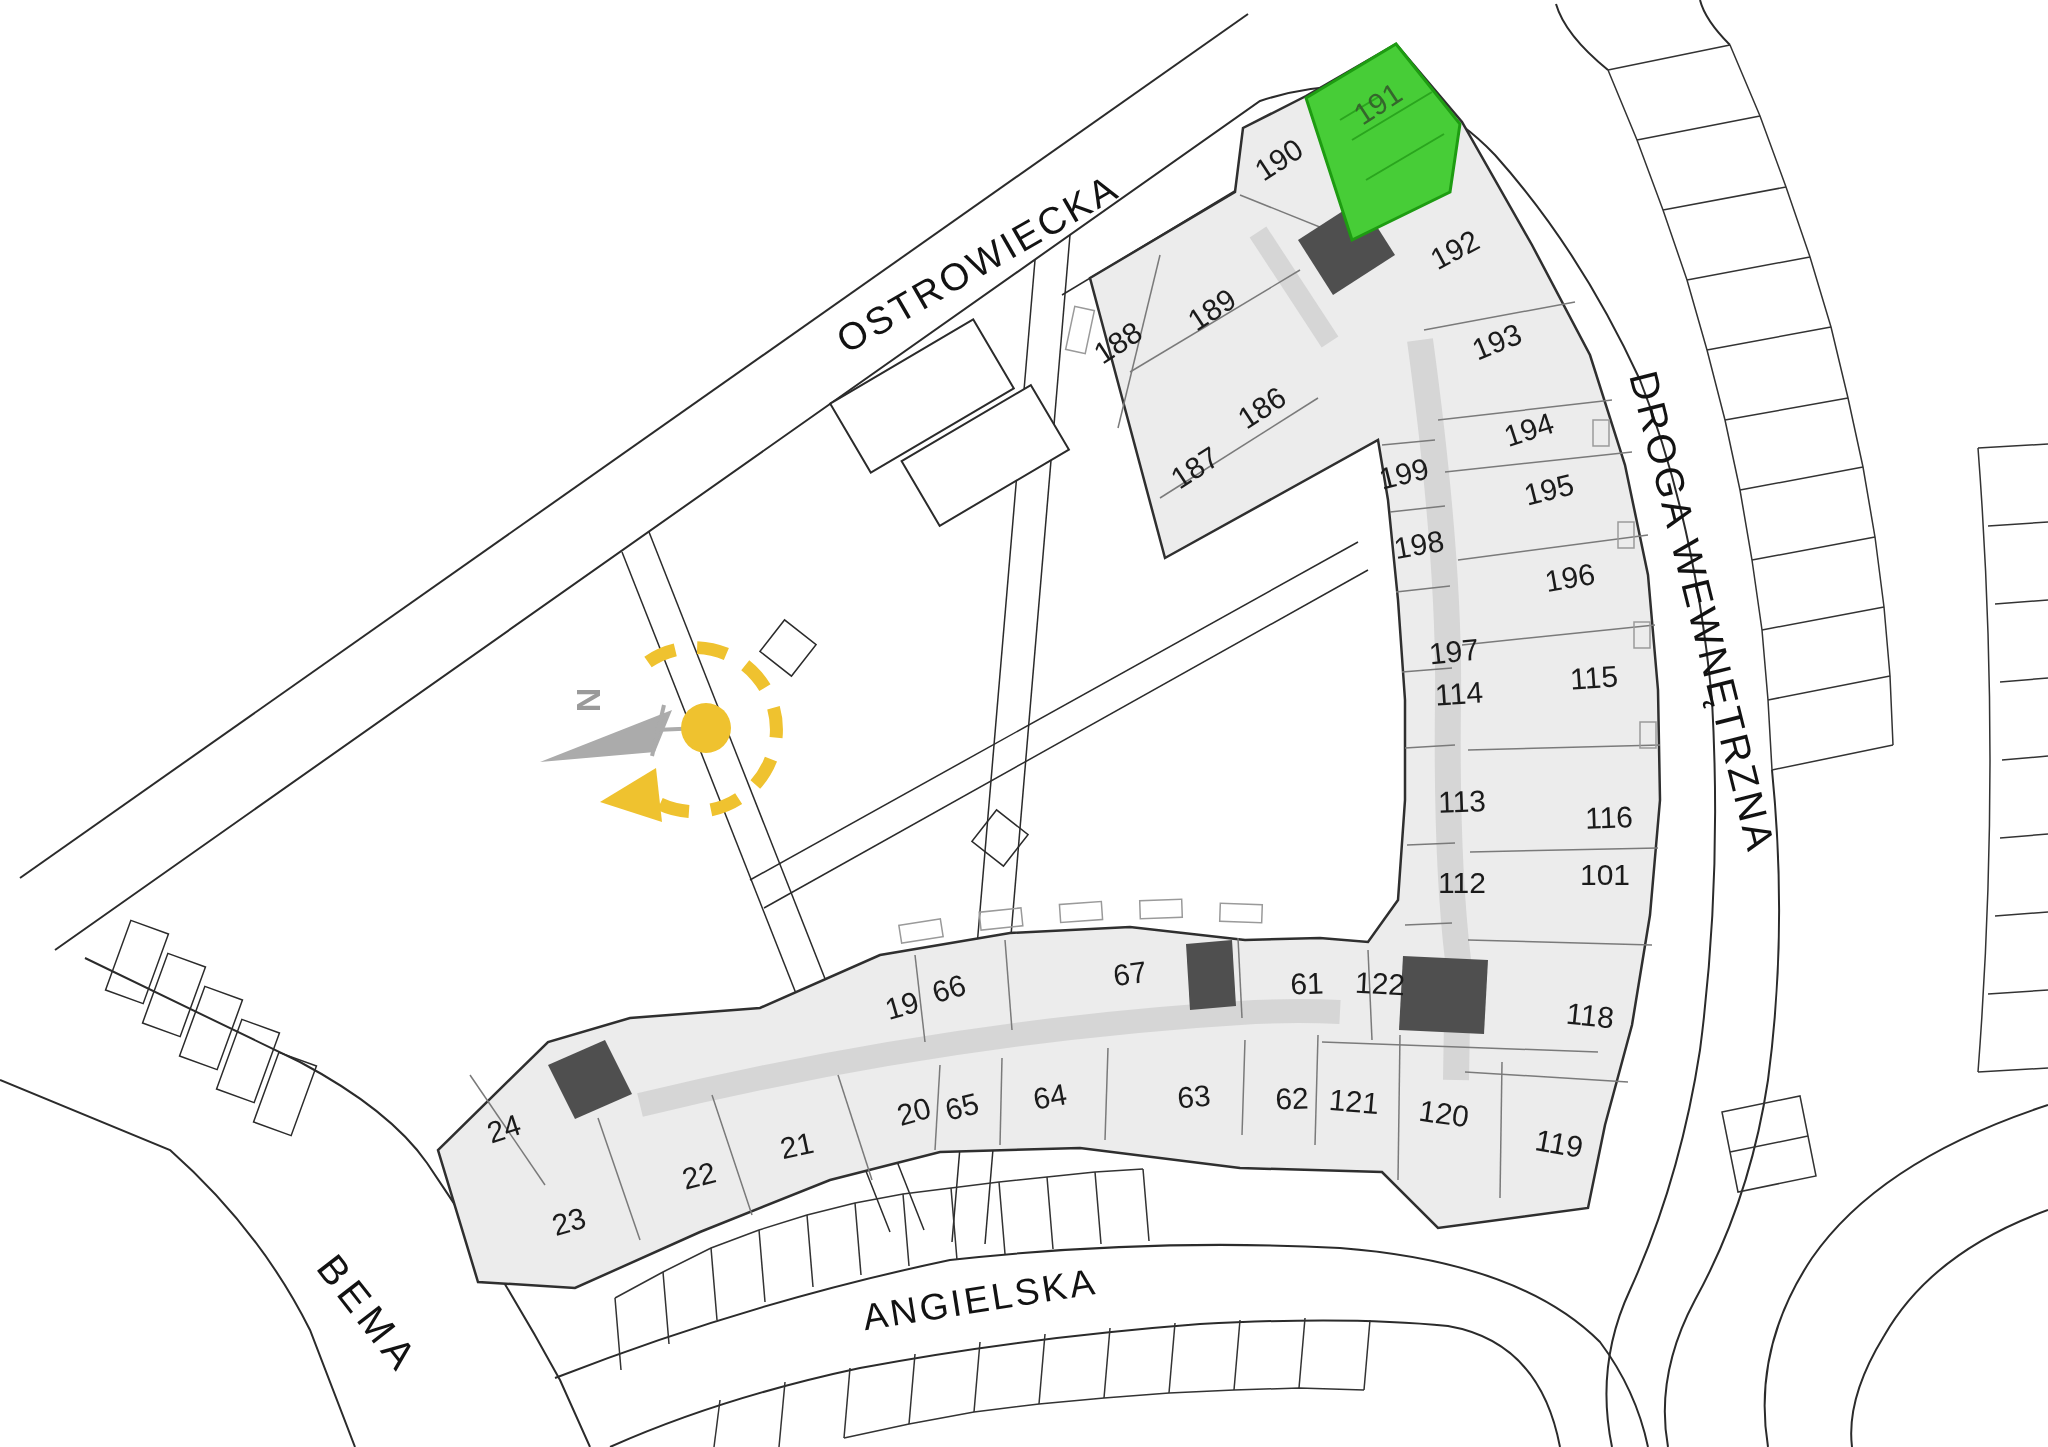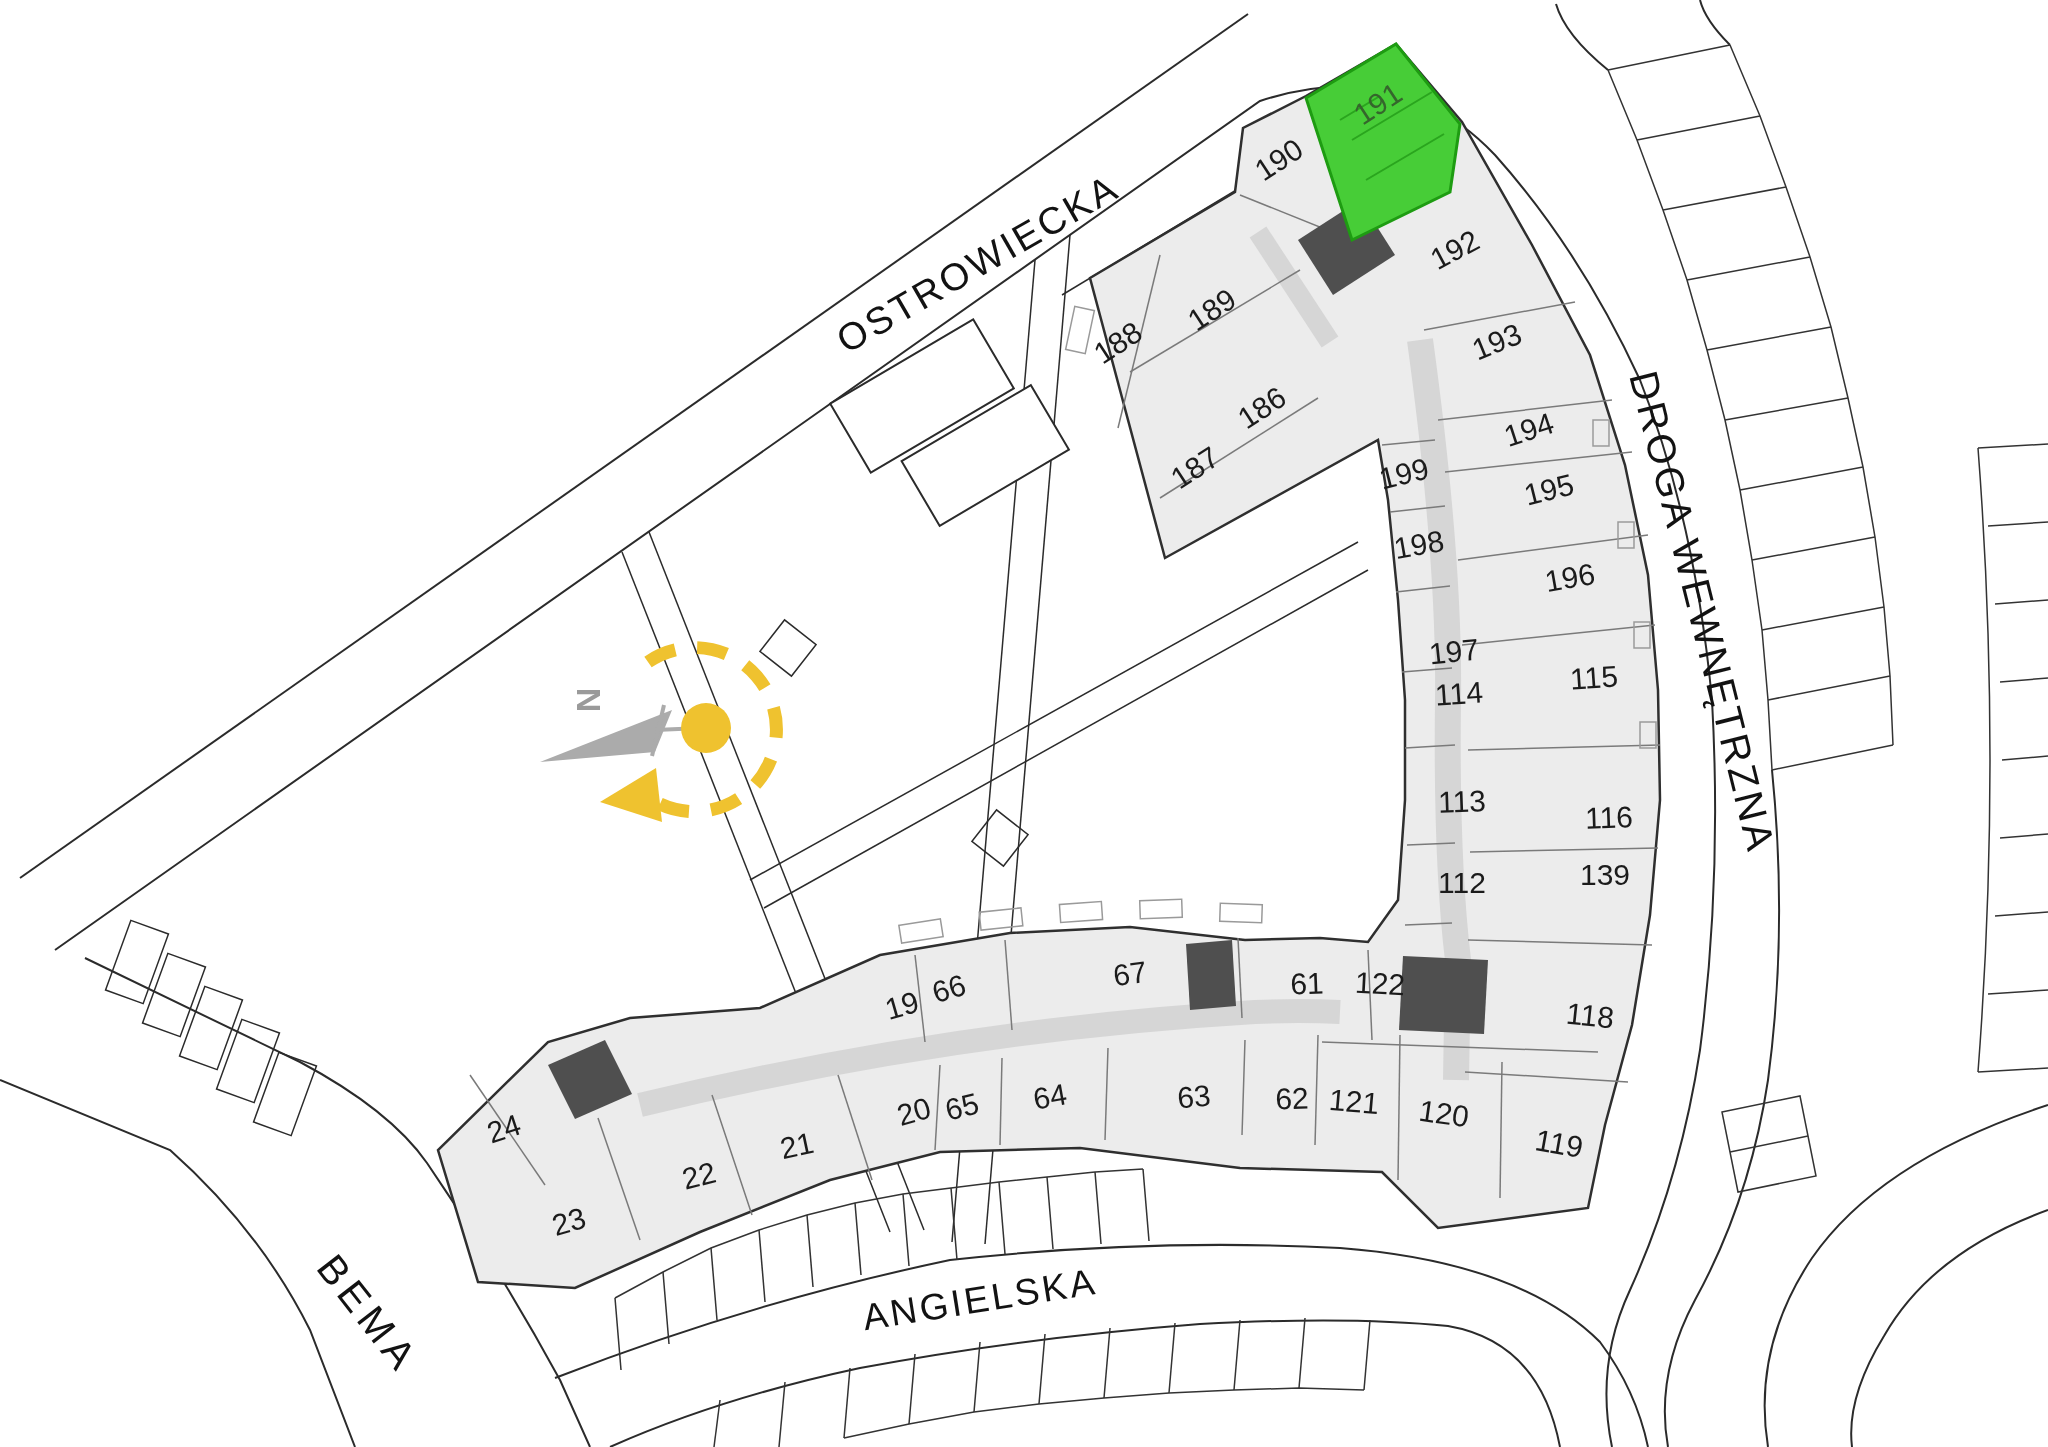--- a/index.html
+++ b/index.html
@@ -235,21 +235,21 @@
       <div class="unit-label" style="left: 1549px; top: 490px; transform: translate(-50%, -50%) rotate(-14deg);">195</div>
       <div class="unit-label" style="left: 1570px; top: 578px; transform: translate(-50%, -50%) rotate(-10deg);">196</div>
       <div class="unit-label" style="left: 1404px; top: 474px; transform: translate(-50%, -50%) rotate(-14deg);">199</div>
       <div class="unit-label" style="left: 1419px; top: 545px; transform: translate(-50%, -50%) rotate(-10deg);">198</div>
       <div class="unit-label" style="left: 1454px; top: 652px; transform: translate(-50%, -50%) rotate(-6deg);">197</div>
       <div class="unit-label" style="left: 1459px; top: 694px; transform: translate(-50%, -50%) rotate(-4deg);">114</div>
       <div class="unit-label" style="left: 1594px; top: 678px; transform: translate(-50%, -50%) rotate(-4deg);">115</div>
       <div class="unit-label" style="left: 1462px; top: 802px; transform: translate(-50%, -50%) rotate(-2deg);">113</div>
       <div class="unit-label" style="left: 1609px; top: 818px; transform: translate(-50%, -50%) rotate(-2deg);">116</div>
       <div class="unit-label" style="left: 1462px; top: 883px; transform: translate(-50%, -50%) rotate(0deg);">112</div>
-      <div class="unit-label" style="left: 1605px; top: 875px; transform: translate(-50%, -50%) rotate(0deg);">139</div>
+      <div class="unit-label" style="left: 1605px; top: 875px; transform: translate(-50%, -50%) rotate(0deg);">101</div>
       <div class="unit-label" style="left: 1380px; top: 984px; transform: translate(-50%, -50%) rotate(3deg);">122</div>
       <div class="unit-label" style="left: 1590px; top: 1016px; transform: translate(-50%, -50%) rotate(6deg);">118</div>
       <div class="unit-label" style="left: 1354px; top: 1102px; transform: translate(-50%, -50%) rotate(5deg);">121</div>
       <div class="unit-label" style="left: 1444px; top: 1114px; transform: translate(-50%, -50%) rotate(8deg);">120</div>
       <div class="unit-label" style="left: 1559px; top: 1144px; transform: translate(-50%, -50%) rotate(10deg);">119</div>
       <div class="unit-label" style="left: 902px; top: 1006px; transform: translate(-50%, -50%) rotate(-16deg);">19</div>
       <div class="unit-label" style="left: 949px; top: 989px; transform: translate(-50%, -50%) rotate(-16deg);">66</div>
       <div class="unit-label" style="left: 1130px; top: 974px; transform: translate(-50%, -50%) rotate(-8deg);">67</div>
       <div class="unit-label" style="left: 1307px; top: 984px; transform: translate(-50%, -50%) rotate(-2deg);">61</div>
       <div class="unit-label" style="left: 914px; top: 1112px; transform: translate(-50%, -50%) rotate(-16deg);">20</div>

